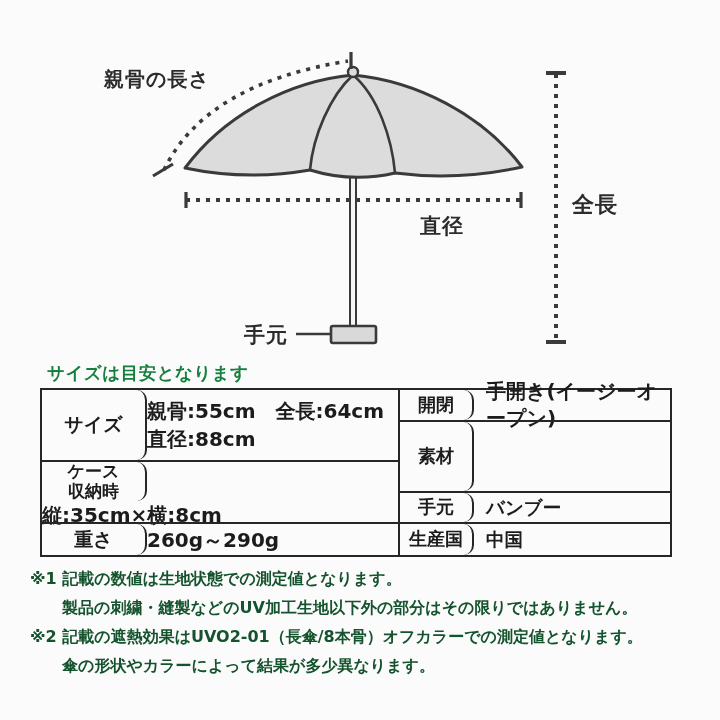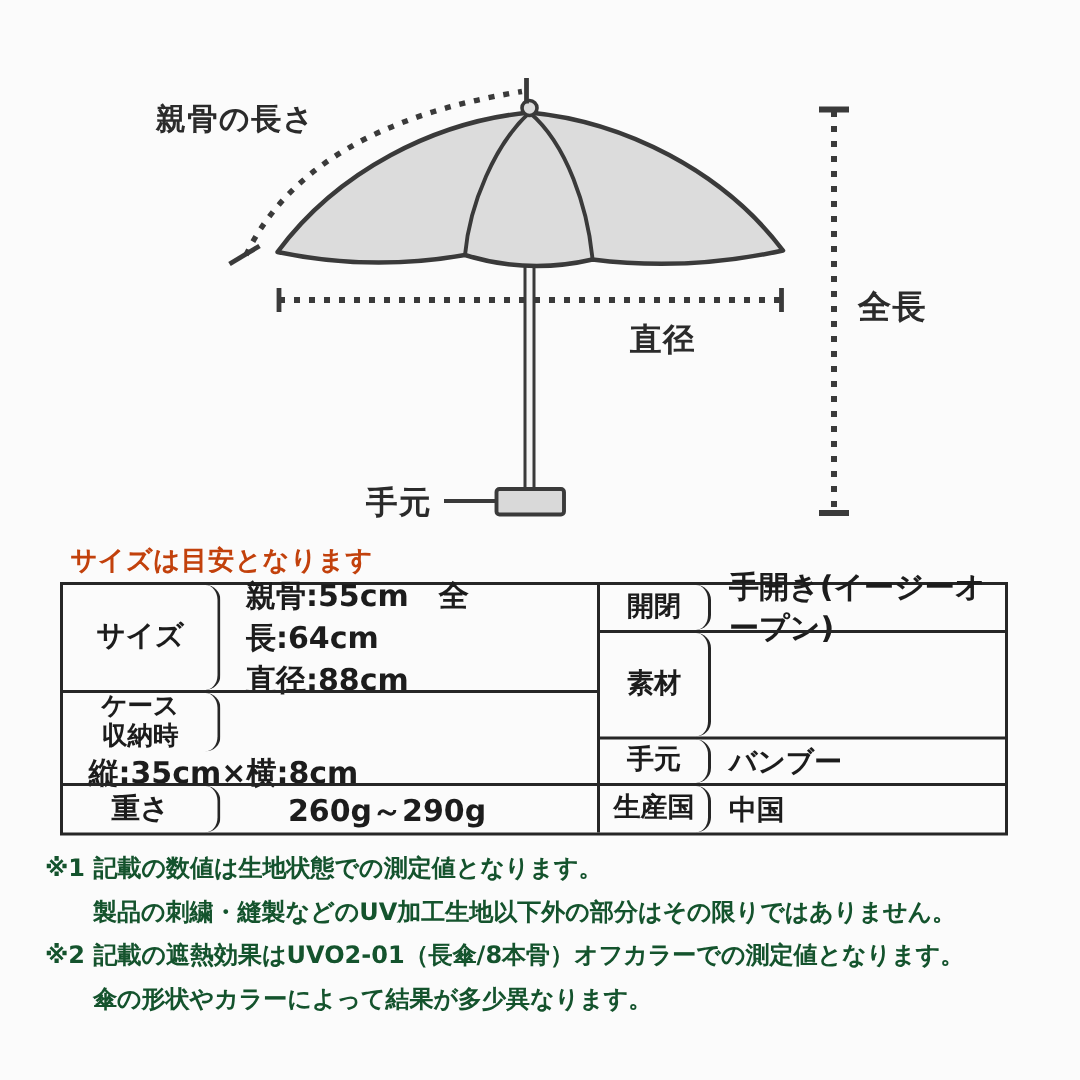--- a/index.html
+++ b/index.html
@@ -17,51 +17,51 @@
     position:absolute;font-weight:700;color:#2b2b2b;white-space:nowrap;
     letter-spacing:1px;
   }
   .lbl-rib{left:104px;top:66px;font-size:20px;}
   .lbl-dia{left:420px;top:212px;font-size:21px;}
   .lbl-len{left:572px;top:190px;font-size:22px;}
   .lbl-hand{left:244px;top:321px;font-size:21px;}
   
   .size-note{
     position:absolute;left:47px;top:361px;font-size:17.5px;font-weight:700;
-    color:#c2410c;letter-spacing:0.5px;white-space:nowrap;
+    color:#15803d;letter-spacing:0.5px;white-space:nowrap;
   }
   
   .spec{
     position:absolute;left:40px;top:388px;width:632px;height:169px;
     box-sizing:border-box;border:2px solid #262626;display:flex;
     background:#fbfbfb;
   }
   .spec-col{display:flex;flex-direction:column;box-sizing:border-box;}
   .spec-left{width:356px;}
   .spec-right{flex:1;border-left:2px solid #262626;}
   .row{display:flex;box-sizing:border-box;}
   .row + .row{border-top:2px solid #262626;}
   .spec-left .row:nth-child(1){height:70px;}
   .spec-left .row:nth-child(2){height:62px;flex-direction:column;}
-  .spec-left .row:nth-child(3){height:33px;gap:28px;}
+  .spec-left .row:nth-child(3){height:33px;}
   .spec-right .row:nth-child(1){height:30px;}
   .spec-right .row:nth-child(2){height:71px;}
   .spec-right .row:nth-child(3){height:31px;}
   .spec-right .row:nth-child(4){height:33px;}
   .cell{display:flex;flex-direction:column;justify-content:center;box-sizing:border-box;}
   .cell.label{
     align-items:center;border-right:2px solid #262626;font-weight:700;
     text-align:center;
     border-radius:10px;
   }
   .spec-left .cell.label{width:105px;font-size:19px;}
   .spec-right .cell.label{width:74px;font-size:18px;}
   .cell.label .lline{line-height:1.15;}
   .row-case .cell.label{font-size:17px;}
-  .cell.value{flex:1;padding-left:17px;font-weight:700;}
+  .cell.value{flex:1;font-weight:700;}
   .spec-left .cell.value{font-size:20px;}
   .spec-left .cell.value .vline{line-height:28px;}
   .spec-right .cell.value{padding-left:12px;}
   .row-open .cell.value{font-size:20px;}
   .row-mat .cell.value{font-size:17.5px;}
   .row-mat .cell.value .vline{line-height:24px;}
   .row-grip .cell.value,.row-origin .cell.value{font-size:18.5px;}
   
   .footnotes{position:absolute;left:30px;top:564px;width:678px;}
   .footnote{

